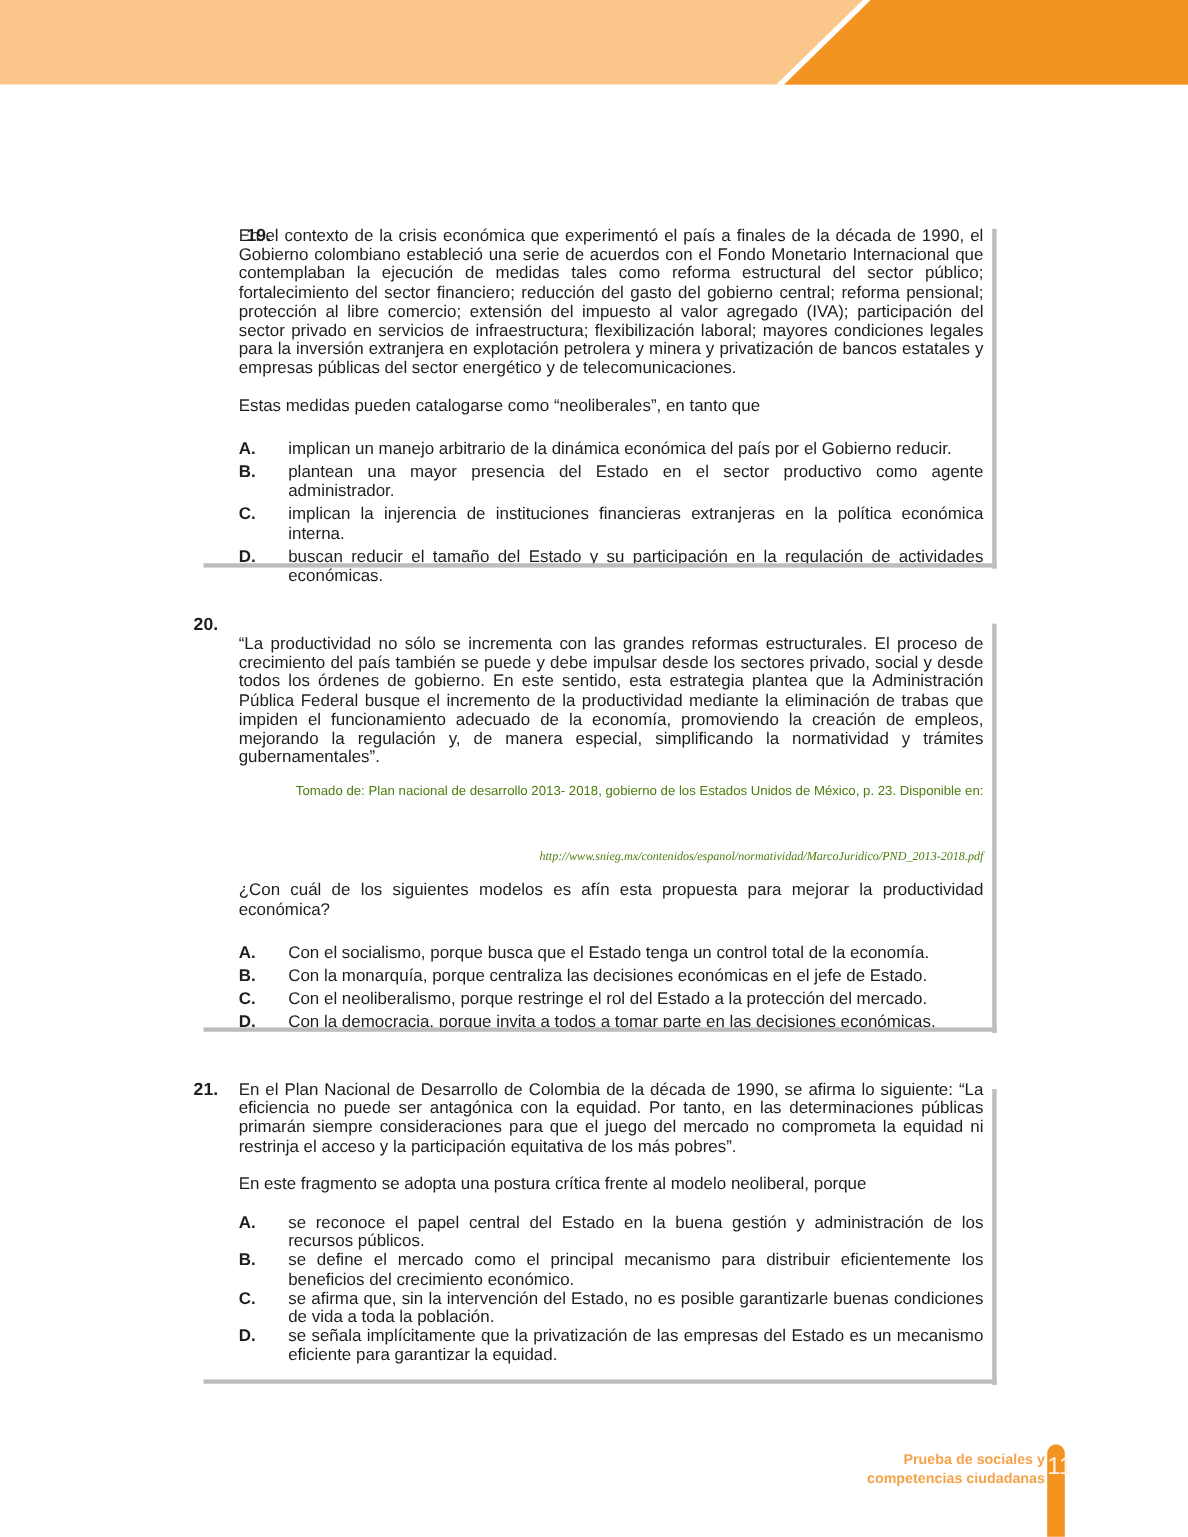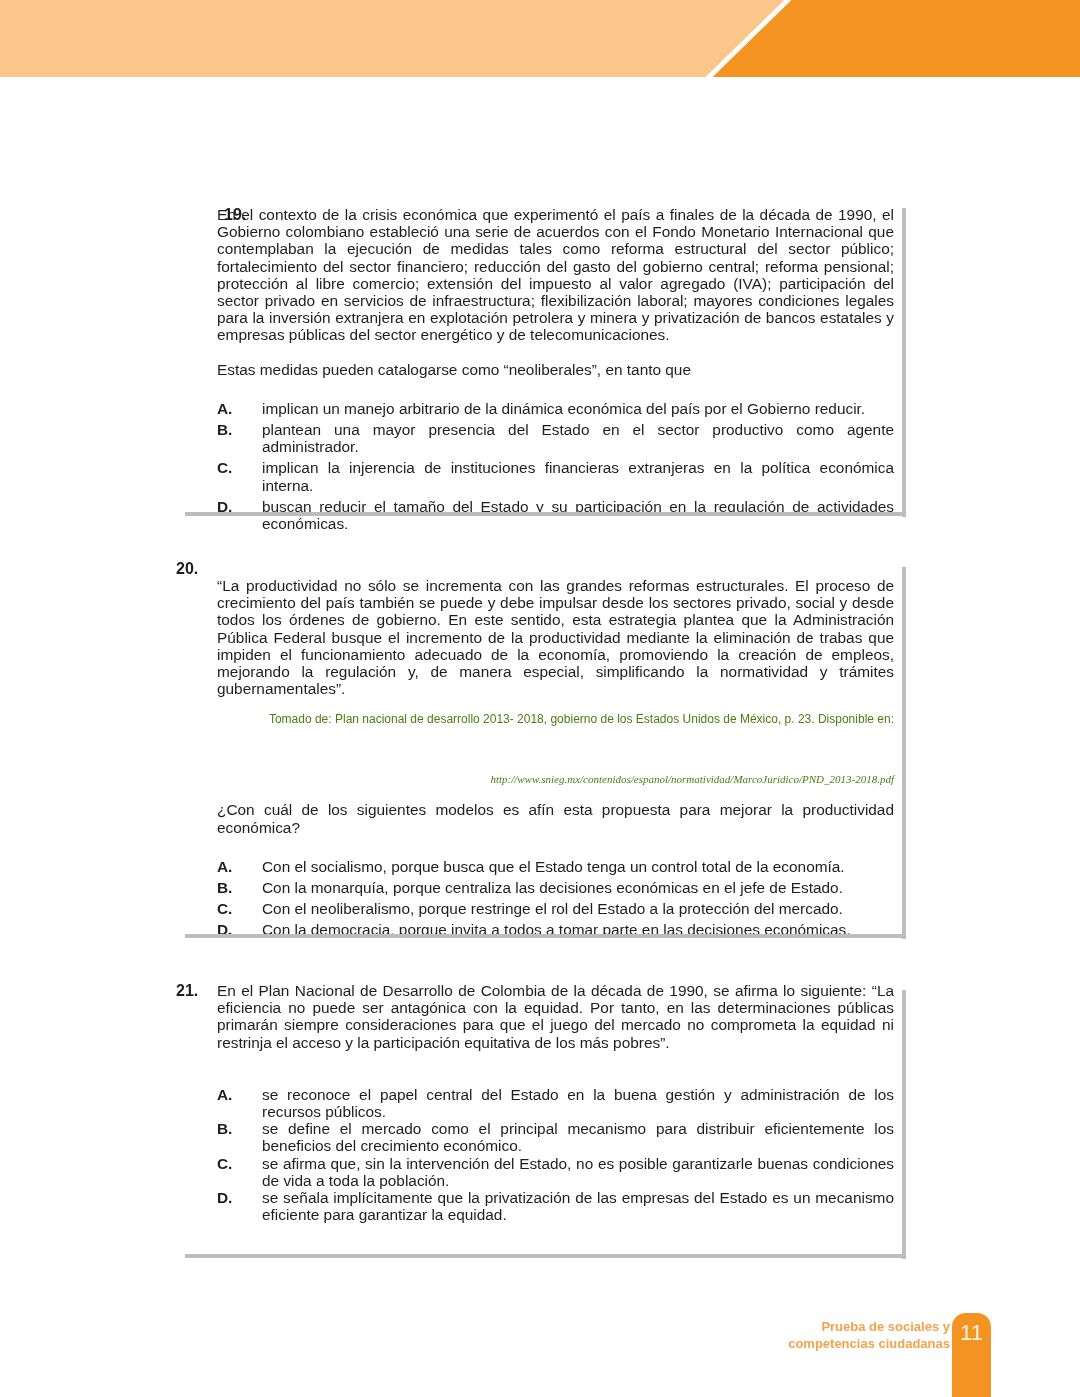--- a/index.html
+++ b/index.html
@@ -95,21 +95,21 @@
       text-align: right;
       font-size: 13px;
       line-height: 17px;
       color: #f5a34a;
       font-weight: bold;
     }
     .page-tab {
       position: absolute;
       left: 952px;
       top: 1313px;
-      width: 39px;
+      width: 16px;
       height: 84px;
       background: #f39322;
       border-radius: 14px 14px 0 0;
       color: #fff3e0;
       font-size: 22px;
       text-align: center;
       line-height: 40px;
     }
   </style>
 </head>
@@ -187,20 +187,21 @@
   </div>
 </div>
 <div class="frame-right" style="top:567px; height:372px;"></div>
 <div class="frame-bottom" style="top:934px;"></div>
 
 <div class="question">
   <div class="q-number" style="top:982px;">21.</div>
   <div class="q-body" style="top:982px;">
     <p>En el Plan Nacional de Desarrollo de Colombia de la década de 1990, se afirma lo siguiente: “La eficiencia no puede ser antagónica con la equidad. Por tanto, en las determinaciones públicas primarán siempre consideraciones para que el juego del mercado no comprometa la equidad ni restrinja el acceso y la participación equitativa de los más pobres”.</p>
     <div class="spacer"></div>
+    <p>En este fragmento se adopta una postura crítica frente al modelo neoliberal, porque</p>
     <div class="spacer" style="height:18px;"></div>
     <div class="options">
       <div class="option">
         <span class="letter">A.</span>
         <span class="text">se reconoce el papel central del Estado en la buena gestión y administración de los recursos públicos.</span>
       </div>
       <div class="option">
         <span class="letter">B.</span>
         <span class="text">se define el mercado como el principal mecanismo para distribuir eficientemente los beneficios del crecimiento económico.</span>
       </div>

